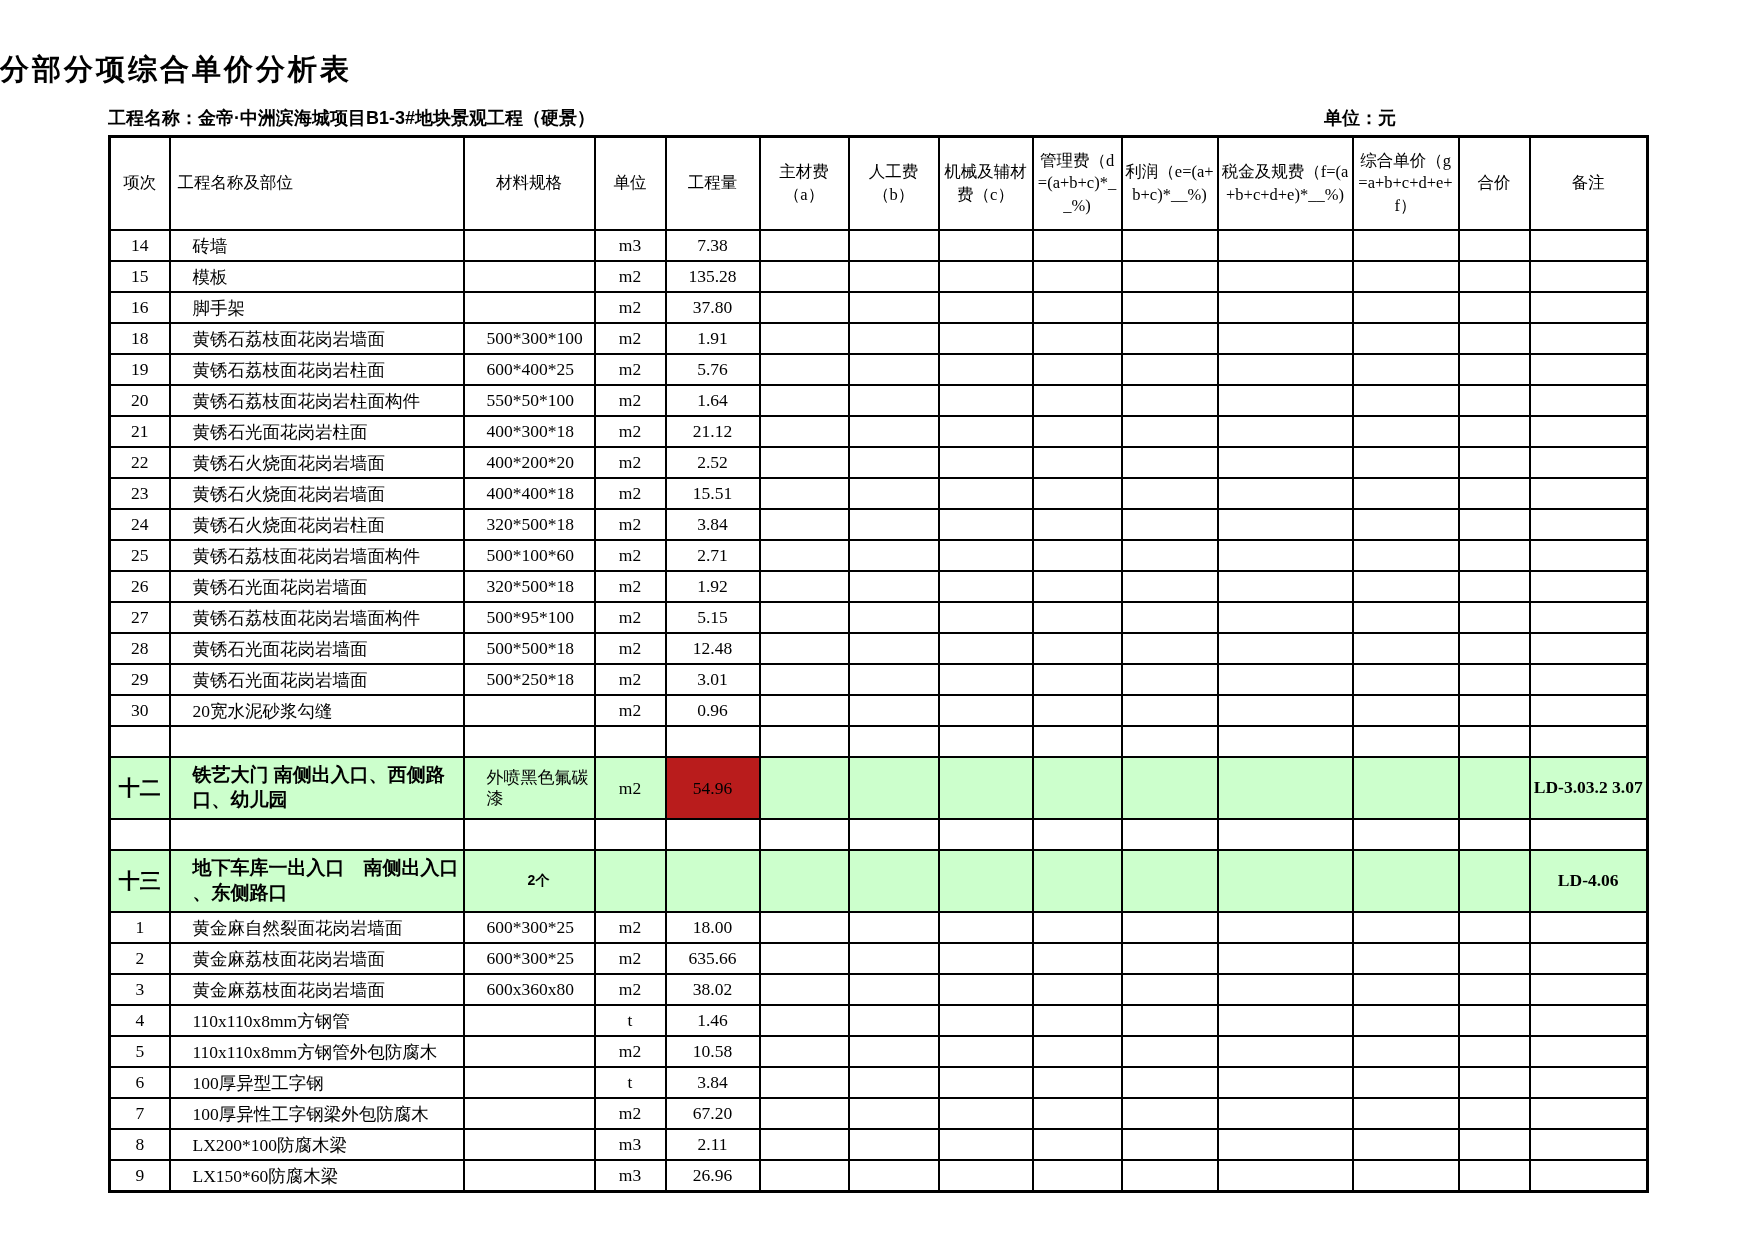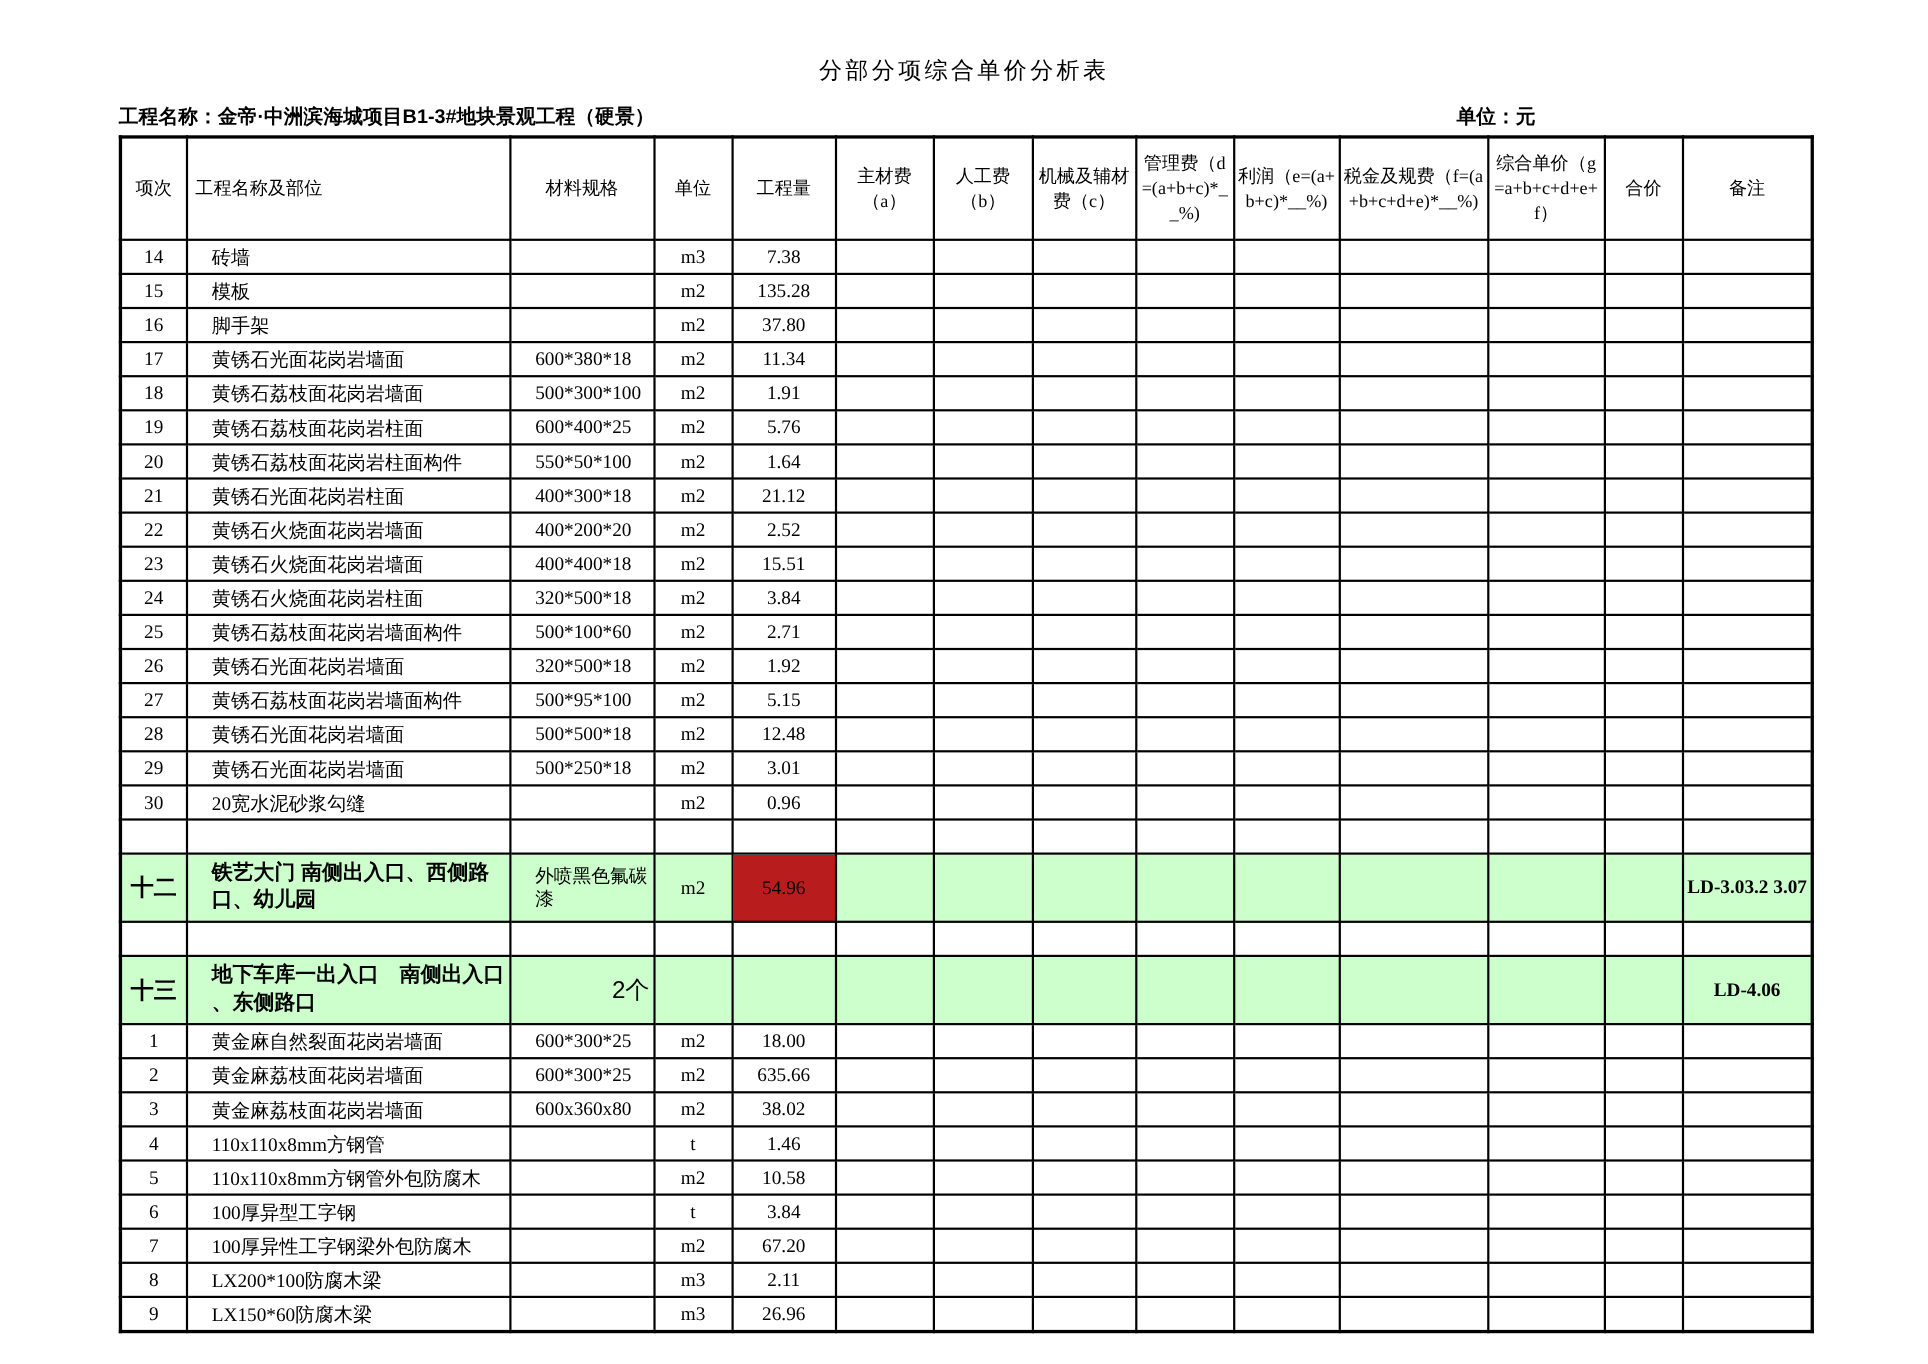--- a/index.html
+++ b/index.html
@@ -3,23 +3,22 @@
 <meta charset="utf-8">
 <style>
   html,body { margin:0; padding:0; background:#ffffff; }
   body {
     width:1753px; height:1240px; position:relative; overflow:hidden;
     color:#000;
     font-family:"Liberation Serif","DejaVu Serif",serif;
   }
   .page-title {
     margin:50px 0 16px 0;
-    text-align:center;
     font-family:"Liberation Sans","DejaVu Sans",sans-serif;
-    font-weight:normal; font-size:21px; letter-spacing:3px;
+    font-weight:bold; font-size:29px; letter-spacing:3px;
   }
   .meta-row {
     width:1538px; margin:16px 0 5px 108px;
     display:flex; justify-content:space-between; align-items:flex-end;
     font-family:"Liberation Sans","DejaVu Sans",sans-serif;
     font-weight:bold; font-size:18px;
   }
   .meta-row .unit-label { padding-right:250px; }
 
   table.analysis {
@@ -56,21 +55,21 @@
     font-weight:bold; font-size:21px;margin-top:24px;
   }
   .analysis tbody tr.section td.col-name {
     font-family:"Liberation Sans","DejaVu Sans",sans-serif;
     font-weight:bold; font-size:19px; line-height:1.3;
     word-break:break-all; line-break:anywhere;
   }
   .analysis tbody tr.section td.col-spec { font-size:17px; line-height:1.25; }
   .analysis tbody tr.section.spec-bold td.col-spec {
     font-family:"Liberation Sans","DejaVu Sans",sans-serif;
-    font-weight:normal; font-size:22px; text-align:right;
+    font-weight:bold; font-size:14px; text-align:center;
   }
   .analysis tbody tr.section td.col-remark {
     font-weight:bold; font-size:17.5px; line-height:1.35;
   }
 
   
   col.c-no     { width:60px; }
   col.c-name   { width:294px; }
   col.c-spec   { width:131px; }
   col.c-unit   { width:71px; }
@@ -173,36 +172,20 @@
         <td class="col-b"></td>
         <td class="col-c"></td>
         <td class="col-d"></td>
         <td class="col-e"></td>
         <td class="col-f"></td>
         <td class="col-g"></td>
         <td class="col-total"></td>
         <td class="col-remark"></td>
       </tr>
       <tr class="normal">
-        <td class="col-no">17</td>
-        <td class="col-name">黄锈石光面花岗岩墙面</td>
-        <td class="col-spec">600*380*18</td>
-        <td class="col-unit">m2</td>
-        <td class="col-qty">11.34</td>
-        <td class="col-a"></td>
-        <td class="col-b"></td>
-        <td class="col-c"></td>
-        <td class="col-d"></td>
-        <td class="col-e"></td>
-        <td class="col-f"></td>
-        <td class="col-g"></td>
-        <td class="col-total"></td>
-        <td class="col-remark"></td>
-      </tr>
-      <tr class="normal">
         <td class="col-no">18</td>
         <td class="col-name">黄锈石荔枝面花岗岩墙面</td>
         <td class="col-spec">500*300*100</td>
         <td class="col-unit">m2</td>
         <td class="col-qty">1.91</td>
         <td class="col-a"></td>
         <td class="col-b"></td>
         <td class="col-c"></td>
         <td class="col-d"></td>
         <td class="col-e"></td>

